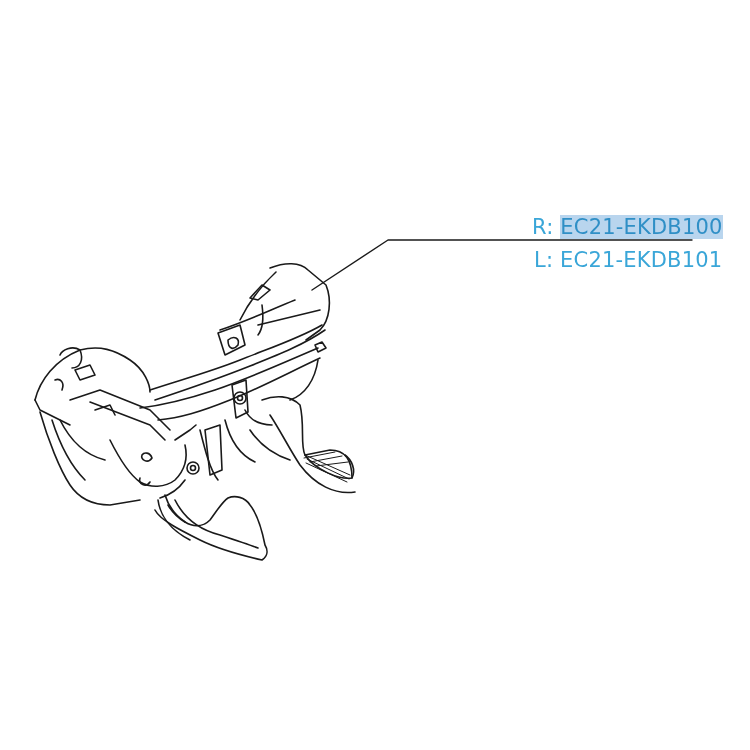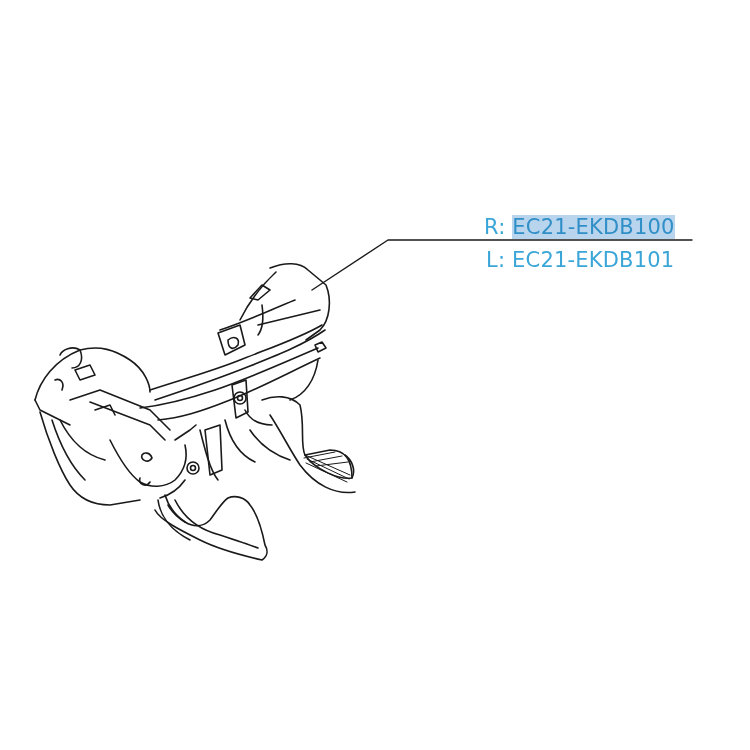--- a/index.html
+++ b/index.html
@@ -1,18 +1,18 @@
 <!DOCTYPE html>
 <html><head>
   <meta charset="utf-8">
   <style>
     html, body { margin: 0; padding: 0; background: #ffffff; }
     .canvas { position: relative; width: 750px; height: 750px; background: #ffffff; overflow: hidden; }
     .drawing { position: absolute; left: 0; top: 0; width: 750px; height: 750px; }
-    .label { position: absolute; font-family: "DejaVu Sans", sans-serif; font-size: 21px; line-height: 24px; letter-spacing: 0.2px; white-space: nowrap; }
+    .label { position: absolute; font-family: "DejaVu Sans", sans-serif; font-size: 21px; line-height: 24px; letter-spacing: 0.2px; white-space: nowrap; margin-left: 48px; }
     .label-r { left: 484px; top: 215px; }
     .label-l { left: 486px; top: 248px; }
     .prefix, .code { color: #3aa6d8; }
     .code.selected { background: #b9d5ee; color: #2f8fc6; }
   </style>
 </head>
 <body>
 
 <div class="canvas">
 

